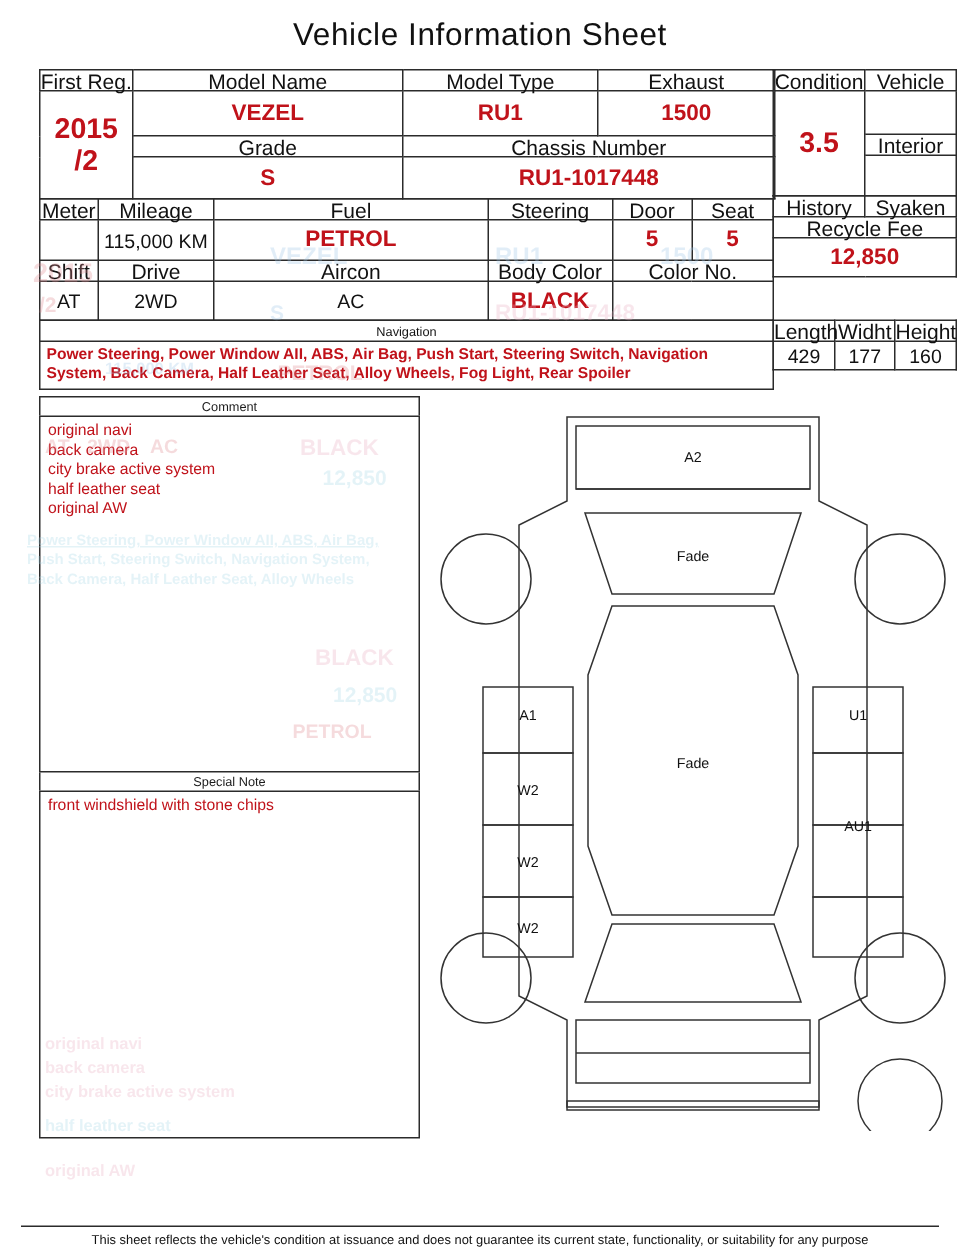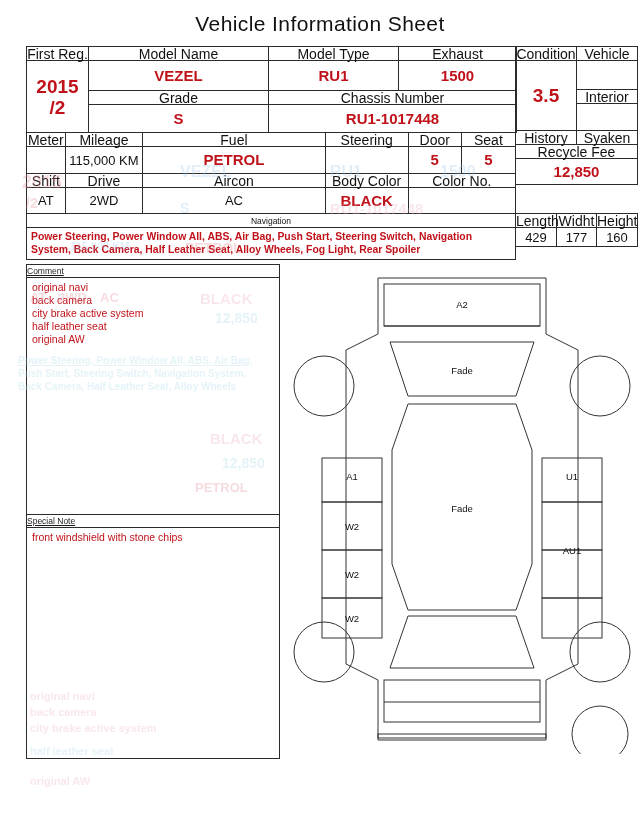--- a/index.html
+++ b/index.html
@@ -98,23 +98,23 @@
     width: 612px;
     margin-top: 4px;
   }
   .comment-col { width: 254px; }
   .diagram-col { width: 352px; margin-left: 6px; position: relative; }
 
   .boxhead {
     border: 1px solid #2b2b2b;
     border-bottom: none;
     font-size: 8.5px;
+    text-align: center;
     line-height: 12px;
     height: 12px;
-    text-decoration: underline;
   }
   .boxbody {
     border: 1px solid #2b2b2b;
     font-size: 10.5px;
     color: #c0121a;
     text-align: left;
     padding: 3px 5px;
     line-height: 13px;
     font-weight: 400;
     box-sizing: border-box;
@@ -387,20 +387,21 @@
         <text x="66" y="266">W2</text>
         <text x="66" y="314">W2</text>
         <text x="66" y="358">W2</text>
         <text x="176" y="248">Fade</text>
         <text x="286" y="216">U1</text>
         <text x="286" y="290">AU1</text>
       </svg>
     </div>
   </div>
 
+  <div class="footer">This sheet reflects the vehicle's condition at issuance and does not guarantee its current state, functionality, or suitability for any purpose</div>
 
   <div id="ghost-layer">
       <div class="ghost g-blue" style="left: 180px; top: 163px; font-size: 16px;">VEZEL</div>
       <div class="ghost g-blue" style="left: 330px; top: 163px; font-size: 16px;">RU1</div>
       <div class="ghost g-blue" style="left: 440px; top: 163px; font-size: 16px;">1500</div>
       <div class="ghost g-red" style="left: 22px; top: 172px; font-size: 18px;">2015</div>
       <div class="ghost g-red" style="left: 26px; top: 195px; font-size: 14px;">/2</div>
       <div class="ghost g-blue" style="left: 180px; top: 200px; font-size: 14px;">S</div>
       <div class="ghost g-pink" style="left: 330px; top: 200px; font-size: 15px;">RU1-1017448</div>
       <div class="ghost g-red" style="left: 185px; top: 240px; font-size: 14px;">PETROL</div>

